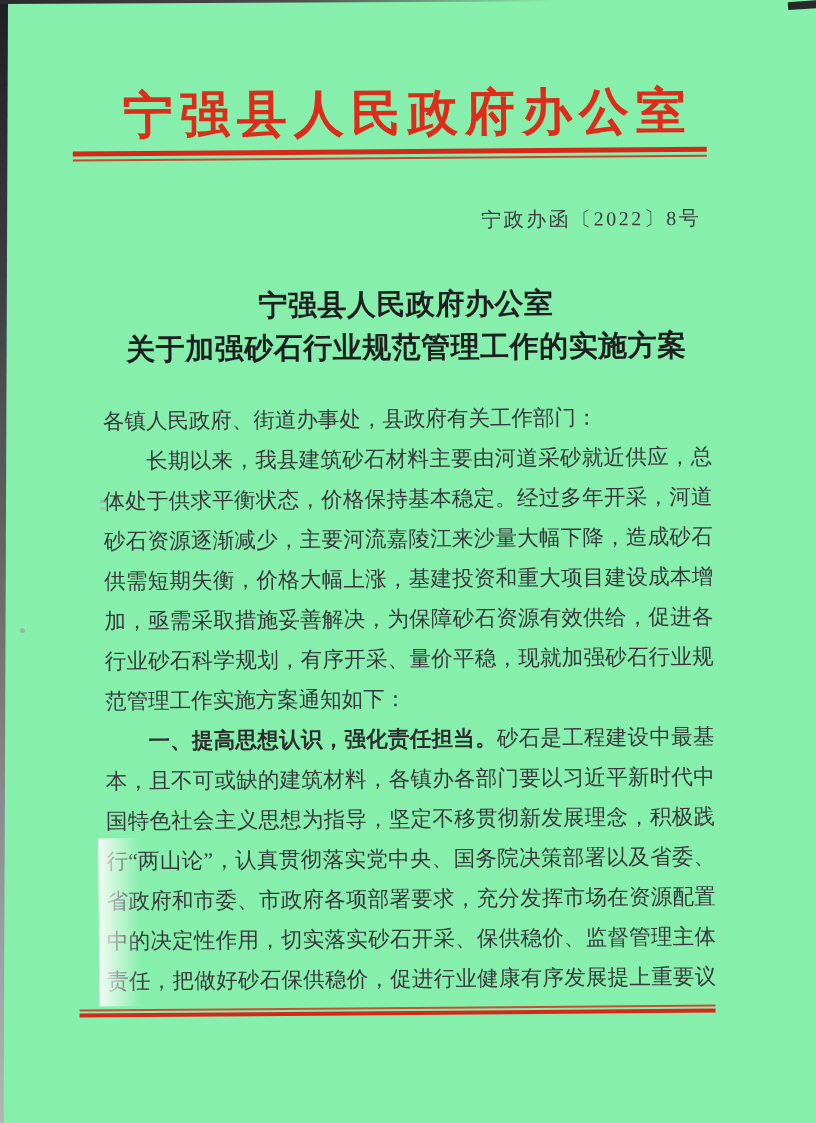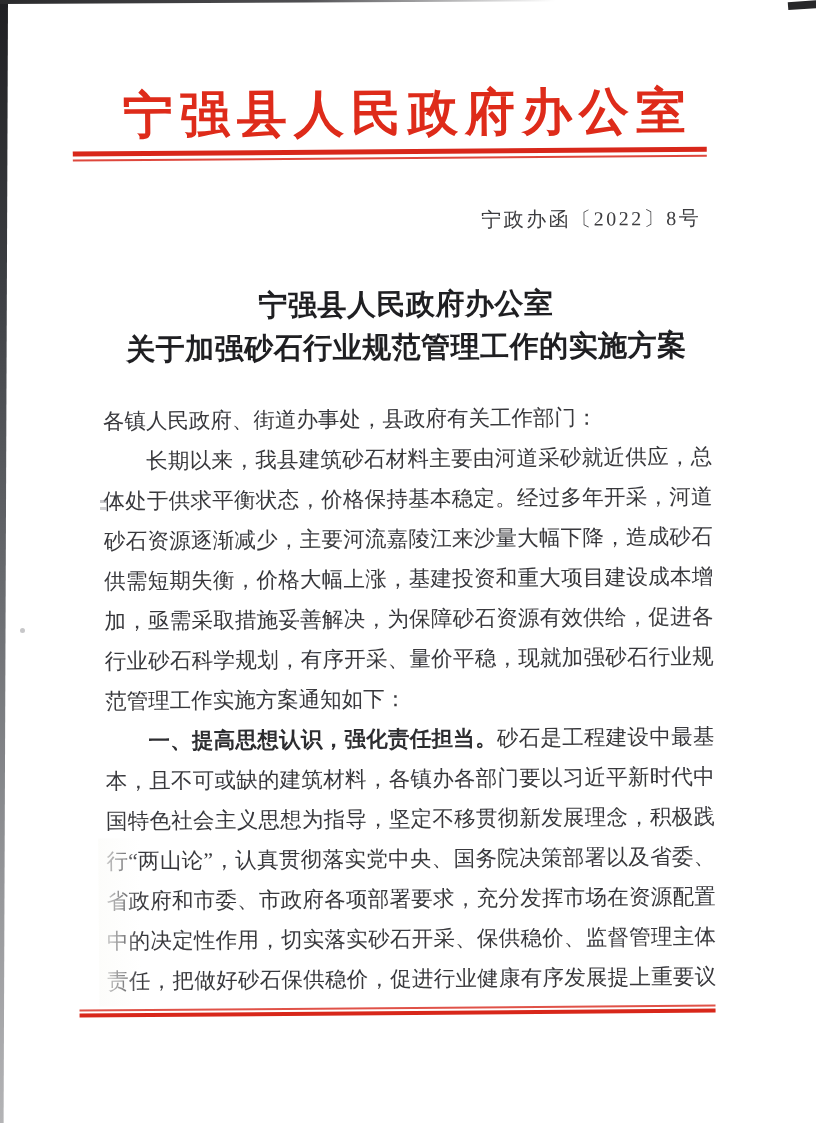--- a/index.html
+++ b/index.html
@@ -1,18 +1,18 @@
 <!DOCTYPE html>
 <html><head>
 <meta charset="utf-8">
 <style>
   html,body{margin:0;padding:0;background:#e8e8e8;}
   .page{
     position:relative;width:816px;height:1123px;margin:0 auto;
-    background:#ffffff;overflow:hidden;
+    background:#86efac;overflow:hidden;
     font-family:"Liberation Serif","DejaVu Serif",serif;
   }
   .tilt{position:absolute;left:0;top:0;width:816px;height:1123px;transform:rotate(-0.45deg);transform-origin:50% 50%;}
 
   .agency{
     position:absolute;top:80px;left:0;width:100%;text-align:center;
     font-size:50px;font-weight:700;color:#de2b1a;
     letter-spacing:7px;text-indent:7px;white-space:nowrap;
   }
   .rule-top{position:absolute;top:149px;left:76px;width:634px;}

